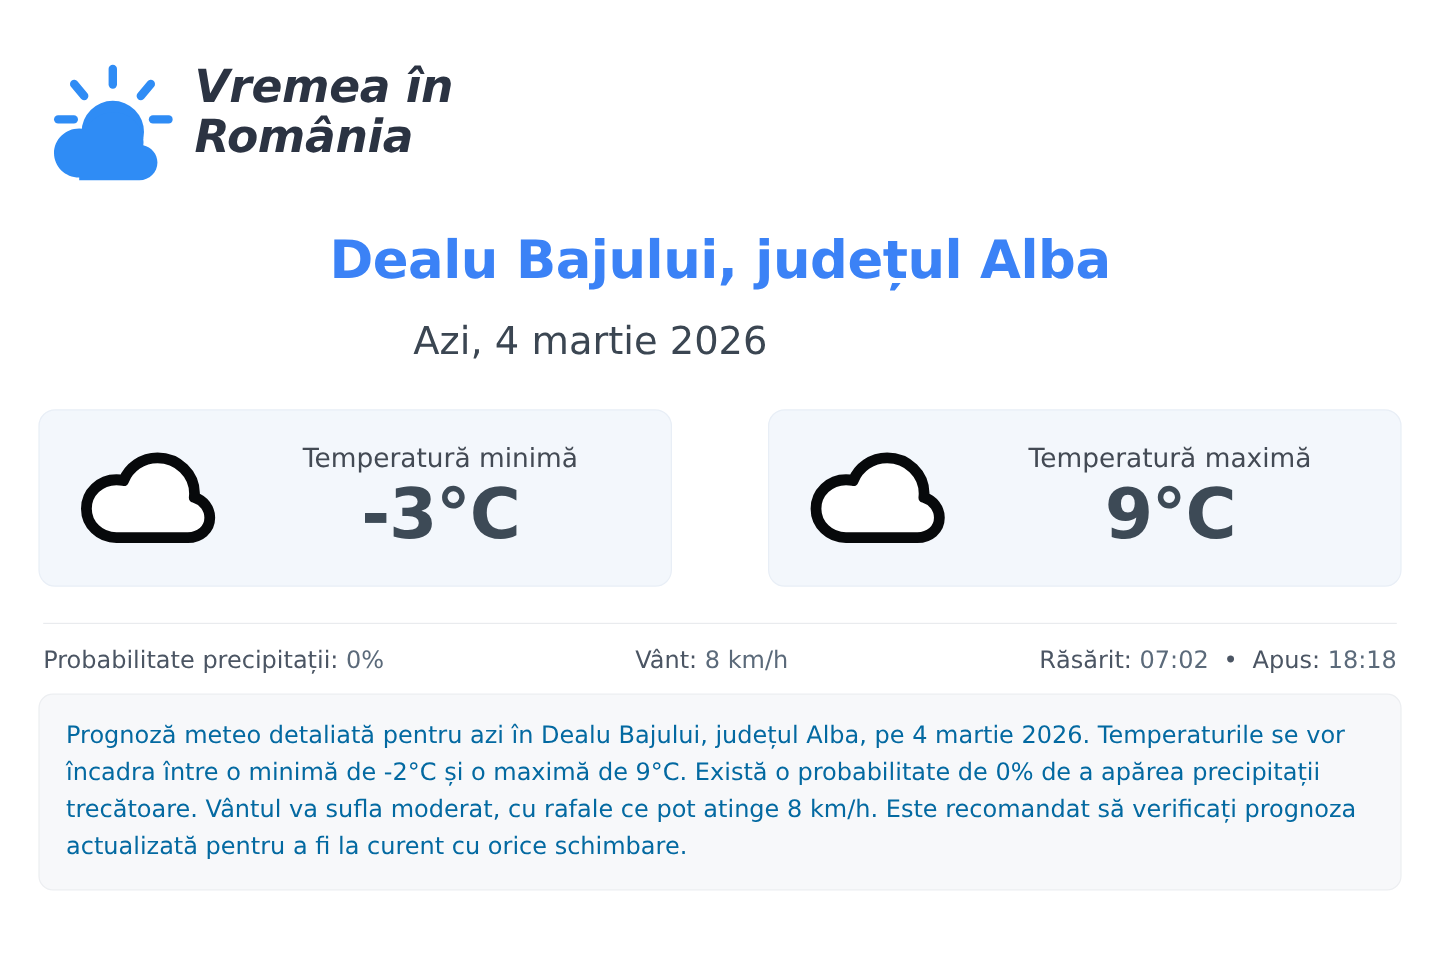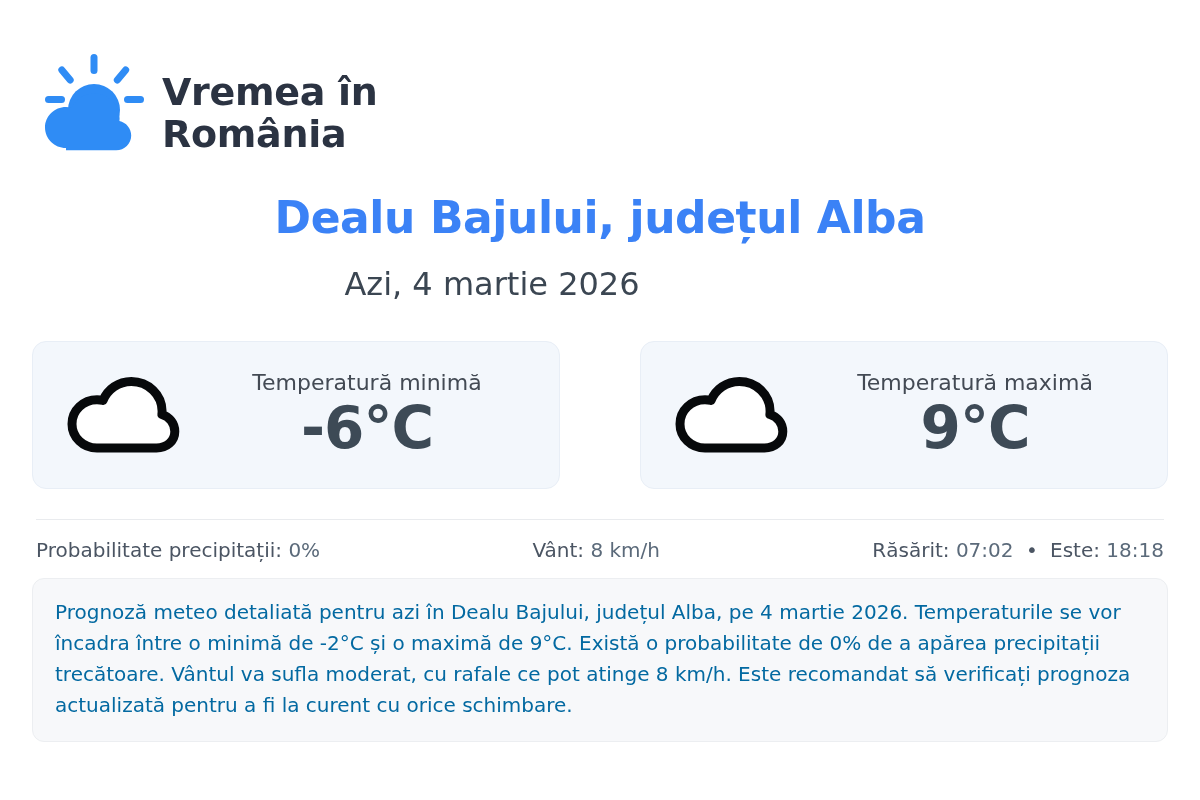--- a/index.html
+++ b/index.html
@@ -19,22 +19,23 @@
     height: 800px;
     background: #ffffff;
   }
 
   
   .brand {
     position: absolute;
     left: 36px;
     top: 52px;
     display: flex;
-    align-items: flex-end;
+    align-items: flex-start;
     gap: 18px;
+    font-style: italic;
   }
 
   .brand-logo {
     width: 108px;
     height: 104px;
     flex: 0 0 auto;
     display: block;
   }
 
   .brand-text {
@@ -212,21 +213,21 @@
   <div class="page-subtitle">Azi, 4 martie 2026</div>
 
   <div class="cards">
 
     <div class="temp-card">
       <svg class="cloud-icon" viewBox="0 0 120 86">
         <path d="M34 76C20.2 76 9 65.2 9 51.9 9 38.6 20.2 27.8 34 27.8c2.1 0 4.1.2 6 .7C44.6 17.3 55.5 9.5 68.3 9.5c17 0 30.8 13.4 30.8 29.8 0 1.1-.1 2.2-.2 3.2 7.5 2.3 12.9 9 12.9 17 0 9.8-8.2 16.5-18.3 16.5H34z" fill="#ffffff" stroke="#07090b" stroke-width="9" stroke-linejoin="round"></path>
       </svg>
       <div class="temp-body">
         <div class="temp-label">Temperatură minimă</div>
-        <div class="temp-value">-6°C</div>
+        <div class="temp-value">-3°C</div>
       </div>
     </div>
 
     <div class="temp-card">
       <svg class="cloud-icon" viewBox="0 0 120 86">
         <path d="M34 76C20.2 76 9 65.2 9 51.9 9 38.6 20.2 27.8 34 27.8c2.1 0 4.1.2 6 .7C44.6 17.3 55.5 9.5 68.3 9.5c17 0 30.8 13.4 30.8 29.8 0 1.1-.1 2.2-.2 3.2 7.5 2.3 12.9 9 12.9 17 0 9.8-8.2 16.5-18.3 16.5H34z" fill="#ffffff" stroke="#07090b" stroke-width="9" stroke-linejoin="round"></path>
       </svg>
       <div class="temp-body">
         <div class="temp-label">Temperatură maximă</div>
         <div class="temp-value">9°C</div>
@@ -246,21 +247,21 @@
 
     <div class="stat stat-wind">
       <span>Vânt:</span>
       <span class="val">8 km/h</span>
     </div>
 
     <div class="stat stat-sun">
       <span>Răsărit:</span>
       <span class="val">07:02</span>
       <span class="sep">•</span>
-      <span>Este:</span>
+      <span>Apus:</span>
       <span class="val">18:18</span>
     </div>
 
   </div>
 
   <div class="description">
     <p>Prognoză meteo detaliată pentru azi în Dealu Bajului, județul Alba, pe 4 martie 2026. Temperaturile se vor încadra între o minimă de -2°C și o maximă de 9°C. Există o probabilitate de 0% de a apărea precipitații trecătoare. Vântul va sufla moderat, cu rafale ce pot atinge 8 km/h. Este recomandat să verificați prognoza actualizată pentru a fi la curent cu orice schimbare.</p>
   </div>
 
 

